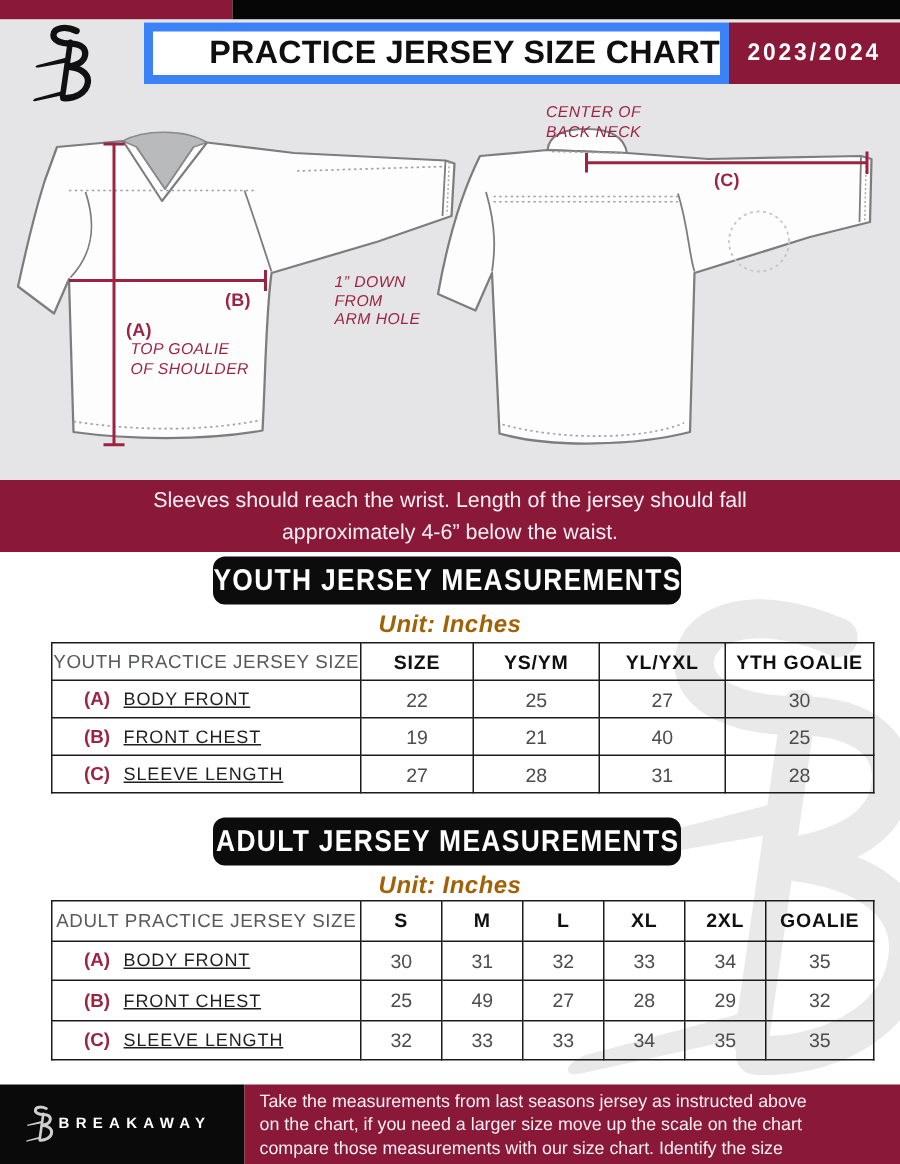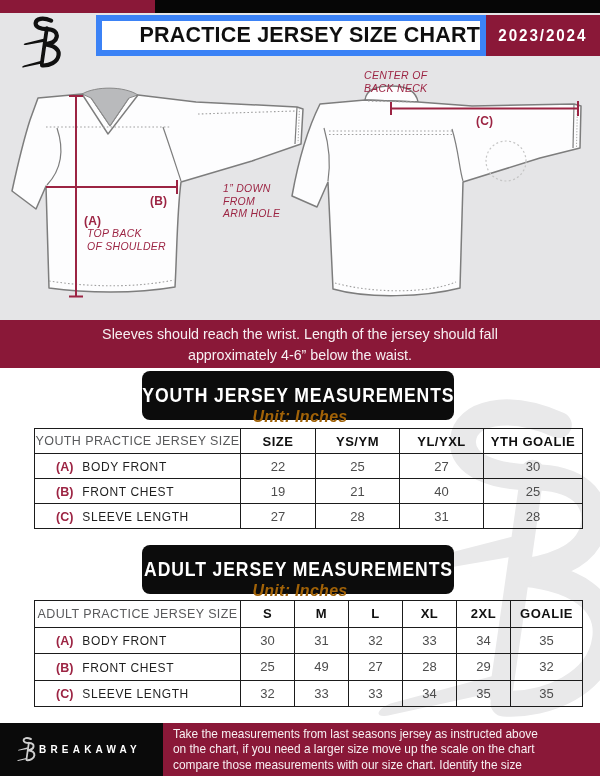--- a/index.html
+++ b/index.html
@@ -45,21 +45,21 @@
   .instruction {
     position:absolute; left:0; top:320px; width:600px; height:48px; background:#8A1838;
     color:#f7eff2; text-align:center; font-size:14.3px; line-height:20.5px; padding-top:4px;
   }
 
   
   .watermark { position:absolute; left:376px; top:396px; width:300px; height:348px; color:#e9e9ea; z-index:0; }
 
   
   .pill {
-    position:absolute; left:142px; width:312px; height:49px; background:#0c0c0c; border-radius:8px;
+    position:absolute; left:142px; width:312px; height:32px; background:#0c0c0c; border-radius:8px;
     display:flex; align-items:center; justify-content:center; z-index:2;
   }
   .pill span { color:#fff; font-weight:bold; font-size:20px; letter-spacing:1px; transform:scaleX(0.88); white-space:nowrap; }
   .pill-youth { top:371px; }
   .pill-adult { top:545px; }
   .unit { position:absolute; left:0; width:600px; text-align:center; font-style:italic; font-weight:bold;
           font-size:16px; color:#a16207; letter-spacing:0.3px; z-index:2; }
   .unit-youth { top:408px; }
   .unit-adult { top:582px; }
 
@@ -67,21 +67,21 @@
   .size-table { position:absolute; left:34px; width:548px; border-collapse:collapse; table-layout:fixed; z-index:1; background:transparent; }
   .size-table td { border:1.5px solid #1b1b1b; padding:0; text-align:center; vertical-align:middle; }
   .table-youth { top:428px; }
   .table-adult { top:600px; }
   .table-youth td { height:25px;margin-left:29px; }
   .table-adult td { height:26.5px; }
   td.lblhead { color:#58595B; font-size:12.5px; letter-spacing:0.4px; }
   td.szhead  { font-weight:bold; font-size:13px; color:#101010; letter-spacing:0.5px; }
   td.rowlbl  { text-align:left; padding-left:21px; }
   td.rowlbl .key { color:#9C2443; font-weight:bold; font-size:12.5px; margin-right:9px; }
-  td.rowlbl .lbl { color:#1f1f1f; font-size:12px; letter-spacing:0.6px; }
+  td.rowlbl .lbl { color:#1f1f1f; font-size:12px; letter-spacing:0.6px;text-decoration:underline; }
   td.val { color:#4d4d4d; font-size:13px; }
 
   
   .footer { position:absolute; left:0; top:723px; width:600px; height:53px; display:flex; z-index:3; }
   .footer-left { width:163px; background:#0a0a0a; display:flex; align-items:center; padding-left:17px; }
   .footer-logo { width:22px; height:28px; color:#cfcfcf; flex:0 0 auto; }
   .footer-brand { color:#fff; font-weight:bold; font-size:10px; letter-spacing:4.2px; white-space:nowrap; }
   .footer-right { flex:1; background:#8A1838; color:#f7eff2; font-size:11.9px; line-height:15.4px; padding:4px 6px 0 10px; }
 </style>
 </head>
@@ -134,21 +134,21 @@
 
       <g stroke="#9C2443" stroke-width="2" fill="none">
         <path d="M 76,96 L 76,297 M 69,96 L 83,96 M 69,296.5 L 83,296.5"></path>
         <path d="M 46,187 L 177,187 M 177,180 L 177,194"></path>
         <path d="M 391,108.5 L 578,108.5 M 391,102 L 391,115 M 578,101 L 578,116"></path>
       </g>
     </svg>
 
     <div class="anno anno-a-key"><span class="key">(A)</span></div>
     <div class="anno note anno-a-note">
-      <div>TOP BACK</div>
+      <div>TOP GOALIE</div>
       <div>OF SHOULDER</div>
     </div>
     <div class="anno anno-b-key"><span class="key">(B)</span></div>
     <div class="anno note anno-b-note">
       <div>1” DOWN</div>
       <div>FROM</div>
       <div>ARM HOLE</div>
     </div>
     <div class="anno note anno-c-note">
       <div>CENTER OF</div>

